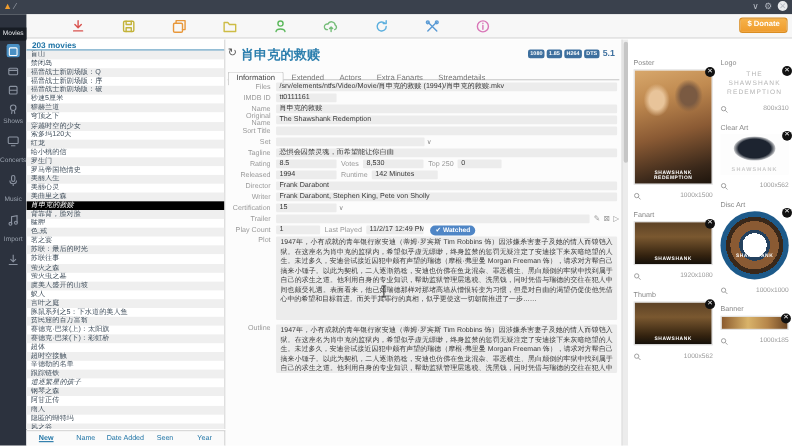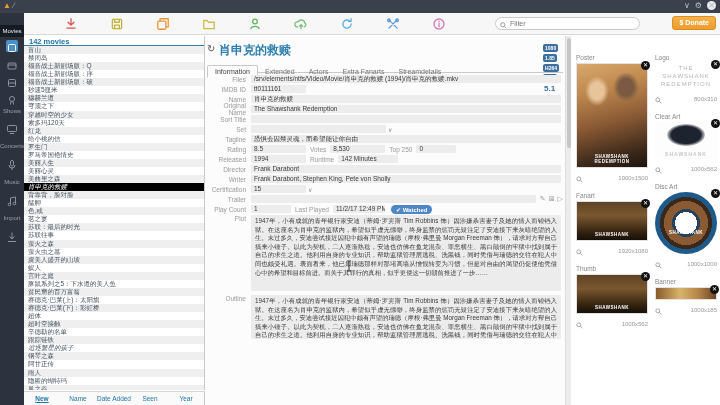--- a/index.html
+++ b/index.html
@@ -37,21 +37,21 @@
   .ml-row.selected { background:#000; color:#fff; font-style:italic; }
   .ml-row.italic { font-style:italic; }
   .ml-footer { position:absolute; left:24px; top:391px; width:181px; height:14px; background:#fafafa; border-top:1px solid #d5d5d5; border-right:1px solid #c9c9c9; display:flex; }
   .ml-tab { flex:1; text-align:center; font-size:6.5px; color:#1f74a6; line-height:13px; }
   .ml-tab.active { font-weight:bold; text-decoration:underline; }
 
   
   .content { position:absolute; left:205px; top:36px; width:360px; height:369px; background:#fcfcfc; }
   .mv-title { position:absolute; left:14px; top:6px; font-size:12px; font-weight:bold; color:#2d7fae; }
   .refresh-glyph { position:absolute; left:2px; top:7px; font-size:10px; color:#555; }
-  .flags { position:absolute; right:6px; top:8px; display:flex; gap:2px; align-items:flex-start;flex-direction:column; }
+  .flags { position:absolute; right:6px; top:8px; display:flex; gap:2px; align-items:flex-end; }
   .flag-badge { background:#3d6f9e; color:#fff; font-size:5px; padding:1px 2px; border-radius:2px; font-weight:bold; }
   .flag-ch { color:#3d6f9e; font-size:8px; font-weight:bold; margin-left:1px; }
   .tabs { position:absolute; left:2px; top:24px; width:356px; height:13px; border-bottom:1px solid #c9c9c9; }
   .tab { display:inline-block; font-size:7px; color:#777; padding:2px 7px; height:13px; }
   .tab.active { background:#fcfcfc; border:1px solid #c9c9c9; border-bottom:1px solid #fcfcfc; border-radius:2px 2px 0 0; color:#444; }
   .form { position:absolute; left:0; top:38px; width:360px; }
   .frow { display:flex; align-items:center; height:10px; margin-bottom:0; }
   .flabel { width:46px; text-align:right; font-size:6.5px; color:#9a9a9a; padding-right:5px; flex:none; }
   .box { background:#ececec; border-radius:1px; font-size:6.5px; color:#3a3a3a; padding:0 3px; height:8px; line-height:8px; white-space:nowrap; overflow:hidden; }
   .grow { flex:1; margin-right:4px; }
@@ -138,29 +138,20 @@
       <span class="tb-icon" style="left: 362px;"><svg viewBox="0 0 12 12" fill="none" stroke="#5b9bd5" stroke-width="1.1" stroke-linecap="round" stroke-linejoin="round">
           <path d="M2.5 2.5l7 7M9.5 2.5l-7 7"></path>
           <circle cx="2.5" cy="2.8" r="1.1"></circle>
           <circle cx="9.5" cy="2.8" r="1.1"></circle>
         </svg></span>
       <span class="tb-icon" style="left: 408px;"><svg viewBox="0 0 12 12" fill="none" stroke="#d977b8" stroke-width="1.1" stroke-linecap="round" stroke-linejoin="round">
           <circle cx="6" cy="6" r="4.3"></circle>
           <path d="M6 5.3v3M6 3.6v.2"></path>
         </svg></span>
     </div>
-  <div class="filter-box">
-    <span>
-      <svg width="7" height="7" viewBox="0 0 10 10">
-          <circle cx="4" cy="4" r="3" fill="none" stroke="#8a8a8a" stroke-width="1.2"></circle>
-          <path d="M6.3 6.3L9 9" stroke="#8a8a8a" stroke-width="1.2"></path>
-        </svg>
-    </span>
-    <input placeholder="Filter" style="">
-  </div>
   <div class="donate-btn">$ Donate</div>
 </div>
 
 <div class="side-rail">
   <div class="rail-label active" style="top:12px;">Movies</div>
   <div class="rail-icon sel" style="top:27px;"><svg viewBox="0 0 12 12">
         <rect x="2.5" y="2.5" width="7" height="7" rx="1" fill="none" stroke="#fff" stroke-width="1"></rect>
       </svg></div>
   <div class="rail-icon" style="top:45px;"><svg viewBox="0 0 12 12" fill="none" stroke="#8b93a1" stroke-width="1">
         <rect x="2" y="3" width="8" height="6" rx="1"></rect>
@@ -190,21 +181,21 @@
         <circle cx="3.5" cy="9.5" r="1.3"></circle>
         <circle cx="8.5" cy="8.5" r="1.3"></circle>
       </svg></div>
   <div class="rail-label" style="top:202px;">Import</div>
   <div class="rail-icon" style="top:216px;"><svg viewBox="0 0 12 12" fill="none" stroke="#8b93a1" stroke-width="1">
         <path d="M6 1.5v6M3.5 5.5L6 8l2.5-2.5M2 10.5h8"></path>
       </svg></div>
 </div>
 
 <div class="movie-list">
-  <div class="ml-header">142 movies</div>
+  <div class="ml-header">203 movies</div>
   <div id="ml-rows">
       <div class="ml-row">盲山</div>
       <div class="ml-row">禁闭岛</div>
       <div class="ml-row">福音战士新剧场版：Q</div>
       <div class="ml-row">福音战士新剧场版：序</div>
       <div class="ml-row">福音战士新剧场版：破</div>
       <div class="ml-row">秒速5厘米</div>
       <div class="ml-row">穆赫兰道</div>
       <div class="ml-row">穹顶之下</div>
       <div class="ml-row">穿越时空的少女</div>

